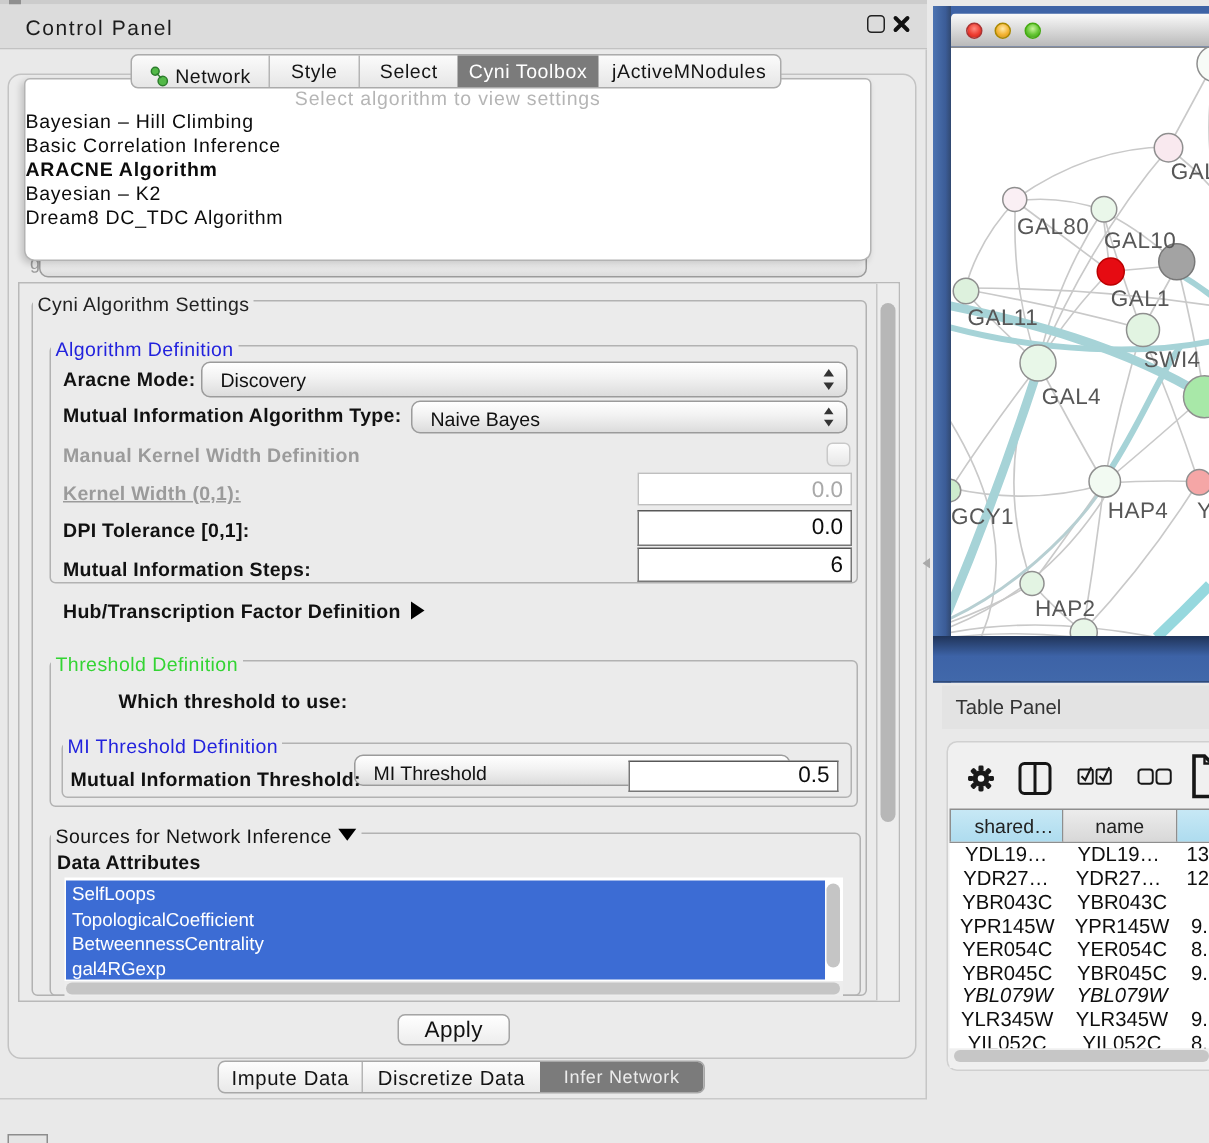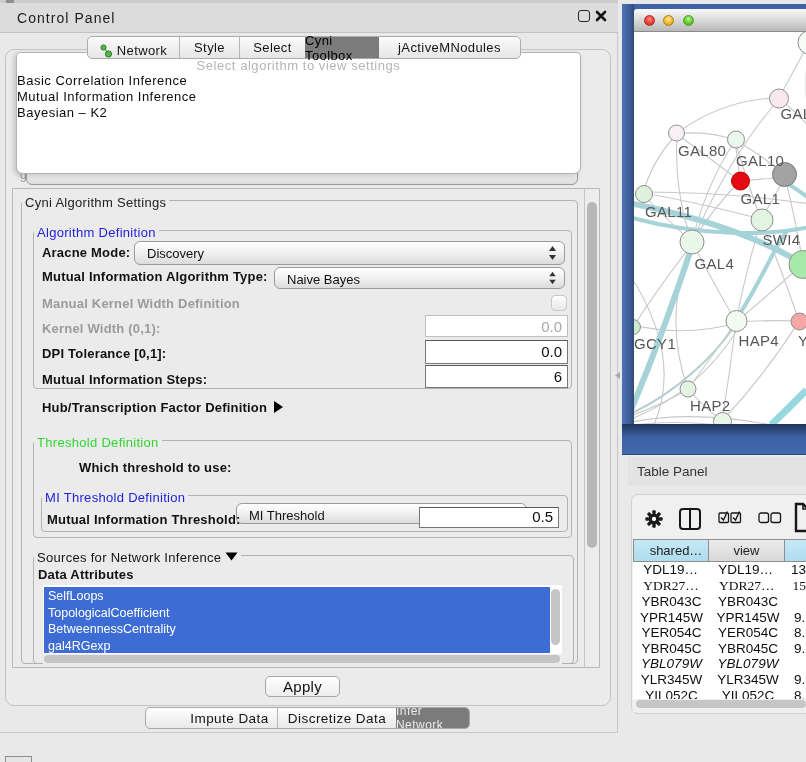--- a/index.html
+++ b/index.html
@@ -39,21 +39,21 @@
   <div style="width:92px;display:flex;align-items:flex-end;justify-content:center;border-right:1px solid #b5b5b5;">
     <svg width="13" height="14" viewBox="0 0 13 14" style="margin-right:4px;">
         <circle cx="3.5" cy="3.5" r="2.6" fill="#53b948" stroke="#2c7d2c" stroke-width="1"></circle>
         <circle cx="8.5" cy="10" r="3.1" fill="#53b948" stroke="#2c7d2c" stroke-width="1"></circle>
         <line x1="4.5" y1="5" x2="7.5" y2="8" stroke="#2c7d2c" stroke-width="1"></line>
       </svg>
     <span style="font-size:13px;color:#141414;">Network</span>
   </div>
   <div style="width:60px;display:flex;align-items:center;justify-content:center;border-right:1px solid #b5b5b5;font-size:13px;color:#141414;">Style</div>
   <div style="width:65px;display:flex;align-items:center;justify-content:center;font-size:13px;color:#141414;">Select</div>
-  <div style="width:74px;display:flex;align-items:center;justify-content:center;background:#7b7b7b;font-size:13px;color:#000000;">Cyni Toolbox</div>
+  <div style="width:94px;display:flex;align-items:center;justify-content:center;background:#7b7b7b;font-size:13px;color:#ffffff;">Cyni Toolbox</div>
   <div style="flex:1;display:flex;align-items:center;justify-content:center;font-size:13px;color:#141414;">jActiveMNodules</div>
 </div>
 
 <div class="abs" style="left:12px;top:188px;width:588px;height:480px;border:1px solid #b9b9b9;background:#ebebeb;"></div>
 
 <div class="abs" style="left:584px;top:189px;width:15px;height:478px;background:#ededed;border-left:1px solid #c6c6c6;"></div>
 <div class="abs" style="left:587px;top:202px;width:10px;height:346px;background:#b7b7b7;border-radius:5px;"></div>
 
 <div class="grp" style="left:21px;top:200px;width:557px;height:464px;">
     <span style="color:#222;">Cyni Algorithm Settings</span>
@@ -77,21 +77,21 @@
     <span class="tx">Naive Bayes</span>
   <svg class="ar" width="9" height="22" viewBox="0 0 9 22">
       <path d="M4.5 4 L8 9 L1 9 Z" fill="#333"></path>
       <path d="M4.5 18 L1 13 L8 13 Z" fill="#333"></path>
     </svg>
   </div>
 
 <div class="abs glbl" style="left:42px;top:296px;">Manual Kernel Width Definition</div>
 <div class="abs" style="left:551px;top:295px;width:16px;height:16px;border:1px solid #c9c9c9;border-radius:4px;background:linear-gradient(#fdfdfd,#e7e7e7);"></div>
 
-<div class="abs glbl" style="left:42px;top:321px;">Kernel Width (0,1):</div>
+<div class="abs glbl" style="left:42px;top:321px;text-decoration:underline;">Kernel Width (0,1):</div>
 <div class="dfield" style="left:425px;top:315px;width:143px;height:22px;">0.0</div>
 
 <div class="abs lbl" style="left:42px;top:346px;">DPI Tolerance [0,1]:</div>
 <div class="field" style="left:425px;top:340px;width:143px;height:24px;">0.0</div>
 
 <div class="abs lbl" style="left:42px;top:372px;">Mutual Information Steps:</div>
 <div class="field" style="left:425px;top:365px;width:143px;height:23px;">6</div>
 
 <div class="abs lbl" style="left:42px;top:400px;">Hub/Transcription Factor Definition</div>
 <svg class="abs" style="left:273px;top:400px;" width="11" height="14" viewBox="0 0 11 14">
@@ -126,35 +126,37 @@
 
 <div class="abs" style="left:43px;top:585px;width:519px;height:69px;background:#ffffff;"></div>
 <div class="abs" style="left:44px;top:587px;width:506px;height:66px;background:#3c6cd4;"></div>
 <div class="abs" style="left:48px;top:588px;font-size:12.5px;color:#fff;line-height:16.6px;white-space:nowrap;">SelfLoops<br>TopologicalCoefficient<br>BetweennessCentrality<br>gal4RGexp</div>
 <div class="abs" style="left:551px;top:589px;width:9px;height:56px;background:#c5c5c5;border-radius:4.5px;"></div>
 <div class="abs" style="left:43px;top:654px;width:519px;height:10px;background:#ededed;"></div>
 <div class="abs" style="left:44px;top:655px;width:516px;height:8px;background:#c5c5c5;border-radius:4px;"></div>
 
 <div class="abs" style="left:265px;top:676px;width:75px;height:21px;border:1px solid #a5a5a5;border-radius:5px;background:linear-gradient(#ffffff,#ededed);text-align:center;font-size:15px;letter-spacing:0.3px;color:#111;padding-top:1px;">Apply</div>
 
-<div class="abs" style="left:145px;top:707px;width:325px;height:22px;border:1px solid #a8a8a8;border-radius:5px;background:linear-gradient(#fdfdfd,#e9e9e9);display:flex;overflow:hidden;letter-spacing:0.45px;padding-left:36px;">
+<div class="abs" style="left:145px;top:707px;width:325px;height:22px;border:1px solid #a8a8a8;border-radius:5px;background:linear-gradient(#fdfdfd,#e9e9e9);display:flex;overflow:hidden;letter-spacing:0.45px;">
   <div style="width:96px;display:flex;align-items:center;justify-content:center;border-right:1px solid #b5b5b5;font-size:13.5px;color:#141414;">Impute Data</div>
   <div style="width:118px;display:flex;align-items:center;justify-content:center;font-size:13.5px;color:#141414;">Discretize Data</div>
   <div style="flex:1;display:flex;align-items:center;justify-content:center;background:#7b7b7b;font-size:12px;color:#ececec;">Infer Network</div>
 </div>
 
 <div class="abs" style="left:20px;top:168px;font-size:12px;color:#9a9a9a;">g</div>
 <div class="abs combo" style="left:26px;top:167px;width:552px;height:18px;"></div>
 
 <div class="abs" style="left:16px;top:52px;width:565px;height:122px;background:#fff;border:1px solid #b3b3b3;border-radius:4px 4px 7px 7px;box-shadow:-2px 2px 5px rgba(0,0,0,0.18);z-index:5;"></div>
 <div class="abs" style="left:16px;top:58px;width:565px;text-align:center;font-size:13px;letter-spacing:0.55px;color:#b5b5b5;z-index:5;">Select algorithm to view settings</div>
 <div class="abs" style="left:0;top:73px;width:560px;z-index:5;">
+  <div class="ditem">Bayesian – Hill Climbing</div>
   <div class="ditem">Basic Correlation Inference</div>
-  <div class="ditem">Mutual Information Inference</div>
+  <div class="ditem" style="font-weight:bold;">ARACNE Algorithm</div>
   <div class="ditem">Bayesian – K2</div>
+  <div class="ditem">Dream8 DC_TDC Algorithm</div>
 </div>
 
 <div class="abs" style="left:615px;top:372px;width:5px;height:7px;background:#a9a9a9;clip-path:polygon(100% 0,0 50%,100% 100%);"></div>
 
 <div class="abs" style="left:5px;top:756px;width:27px;height:10px;border:1.5px solid #8d8d8d;background:#e5e5e5;"></div>
 
 <div class="abs" style="left:622px;top:4px;width:184px;height:451px;background:#3e63a6;"></div>
 <div class="abs" style="left:622px;top:4px;width:12px;height:451px;background:linear-gradient(90deg,#4d74b2,#3b5c97 70%,#324970);"></div>
 <div class="abs" style="left:634px;top:9px;width:172px;height:23px;background:linear-gradient(#fafafa,#b9b9b9);border-bottom:1px solid #8a8a8a;border-radius:3px 0 0 0;"></div>
 <div class="abs" style="left:644px;top:15px;width:11px;height:11px;border-radius:50%;background:radial-gradient(circle at 50% 35%, #ff8a80 0%, #ee3d32 55%, #c92218 100%);border:0.5px solid #a33;"></div>
@@ -279,33 +281,33 @@
   <rect x="1" y="1" width="9.5" height="9.5" rx="2" fill="none" stroke="#161616" stroke-width="1.3"></rect>
   <rect x="13" y="1" width="9.5" height="9.5" rx="2" fill="none" stroke="#161616" stroke-width="1.3"></rect>
 </svg>
 <svg class="abs" style="left:794px;top:502px;" width="12" height="32" viewBox="0 0 12 32">
   <path d="M2 2 L9 2 L14 7 L14 29 L2 29 Z" fill="none" stroke="#161616" stroke-width="2.4"></path>
   <path d="M9 2 L9 7 L14 7" fill="none" stroke="#161616" stroke-width="1.6"></path>
 </svg>
 
 <div class="abs" style="left:633px;top:539px;width:173px;height:23px;border-top:1px solid #8e8e8e;border-bottom:1px solid #8e8e8e;display:flex;">
   <div style="width:76px;background:linear-gradient(#c7e8f5,#aedcef);border-left:1px solid #8e8e8e;border-right:1px solid #8e8e8e;display:flex;align-items:center;justify-content:center;font-size:13px;color:#222;padding-left:10px;">shared…</div>
-  <div style="width:76px;background:linear-gradient(#ececec,#d8d8d8);border-right:1px solid #8e8e8e;display:flex;align-items:center;justify-content:center;font-size:13px;color:#222;">view</div>
+  <div style="width:76px;background:linear-gradient(#ececec,#d8d8d8);border-right:1px solid #8e8e8e;display:flex;align-items:center;justify-content:center;font-size:13px;color:#222;">name</div>
   <div style="flex:1;background:linear-gradient(#c7e8f5,#aedcef);"></div>
 </div>
 <div class="abs" style="left:633px;top:562px;width:173px;height:137px;overflow:hidden;font-size:13.5px;color:#0e0e0e;">
   <div style="display:flex;height:15.7px;align-items:center;">
       <div style="width:77px;text-align:center;">YDL19…</div>
       <div style="width:76px;text-align:center;">YDL19…</div>
       <div style="padding-left:8px;">13</div>
     </div>
-  <div style="display:flex;height:15.7px;align-items:center;font-family:Liberation Serif, serif;">
+  <div style="display:flex;height:15.7px;align-items:center;">
       <div style="width:77px;text-align:center;">YDR27…</div>
       <div style="width:76px;text-align:center;">YDR27…</div>
-      <div style="padding-left:8px;">15</div>
+      <div style="padding-left:8px;">12</div>
     </div>
   <div style="display:flex;height:15.7px;align-items:center;">
       <div style="width:77px;text-align:center;">YBR043C</div>
       <div style="width:76px;text-align:center;">YBR043C</div>
       <div style="padding-left:8px;"></div>
     </div>
   <div style="display:flex;height:15.7px;align-items:flex-end;">
       <div style="width:77px;text-align:center;">YPR145W</div>
       <div style="width:76px;text-align:center;">YPR145W</div>
       <div style="padding-left:8px;">9.</div>

